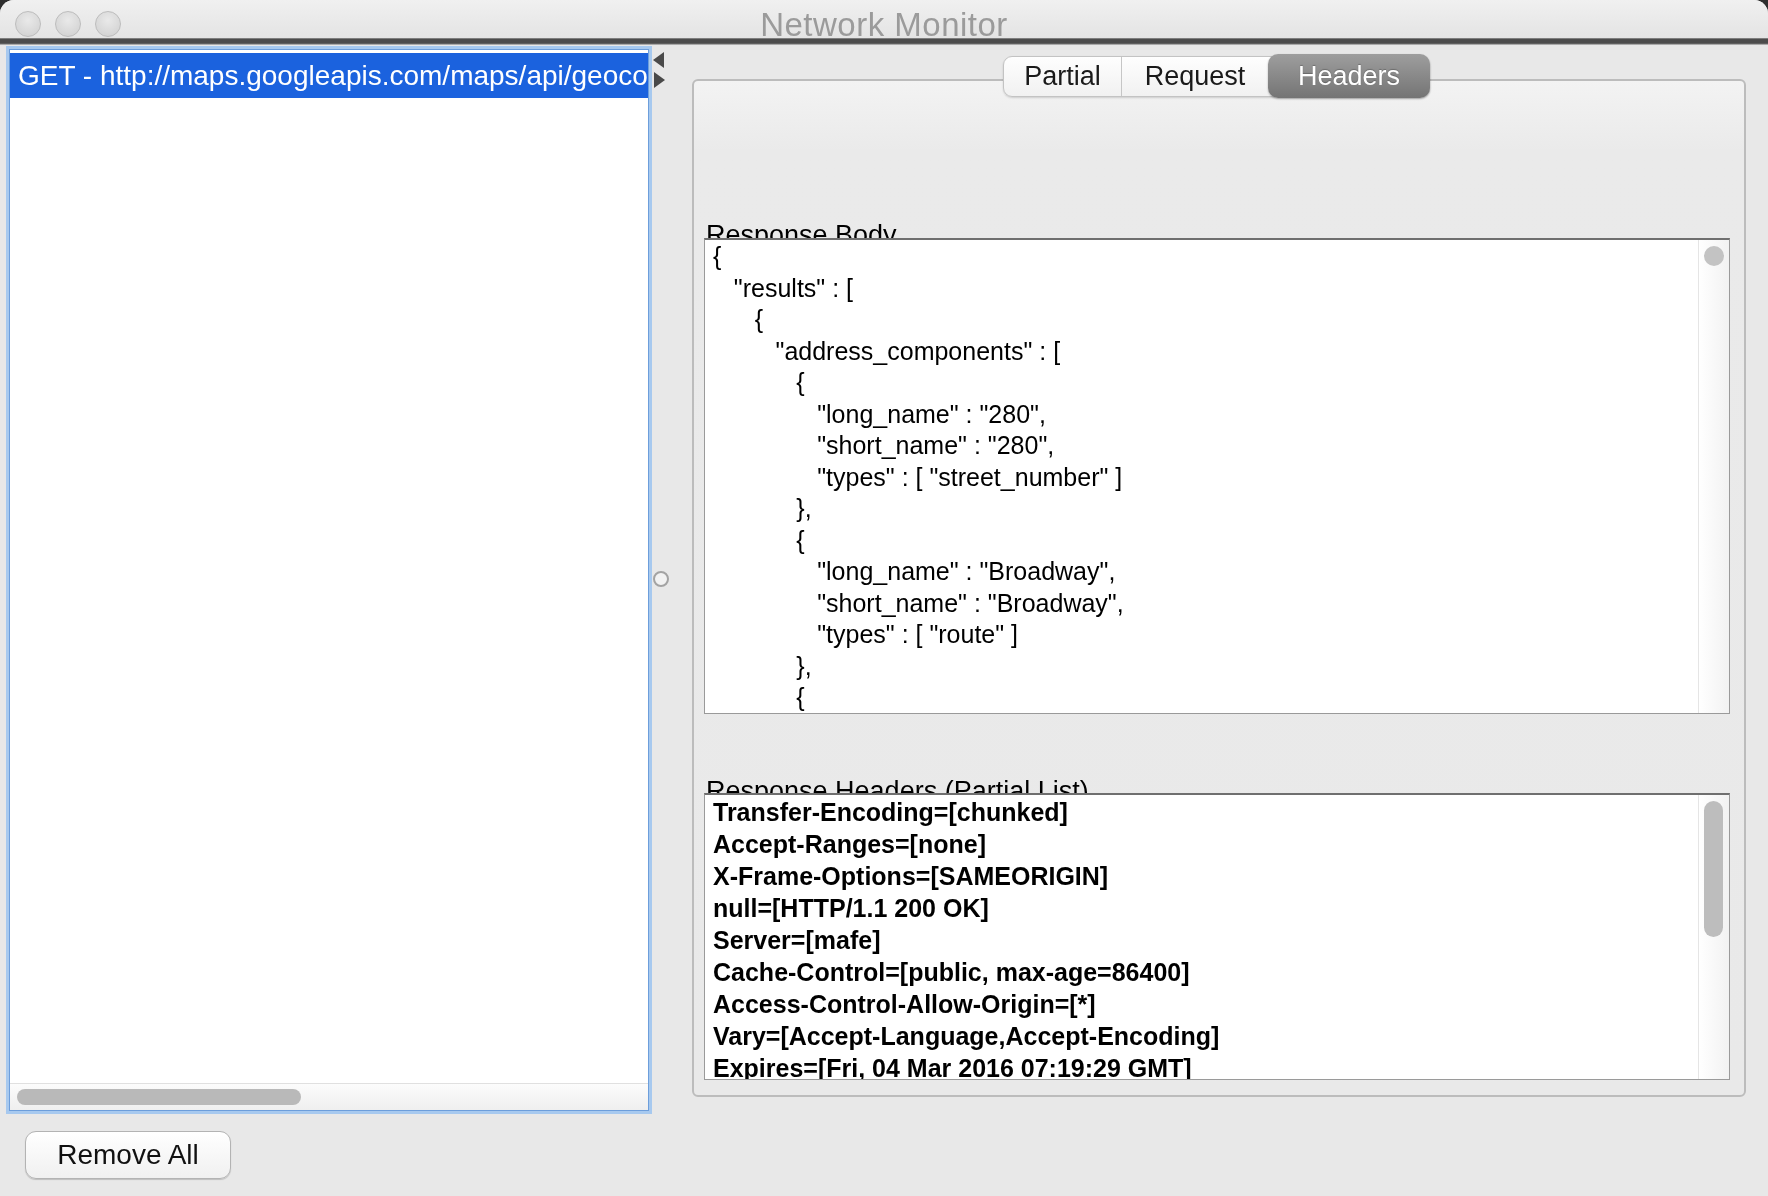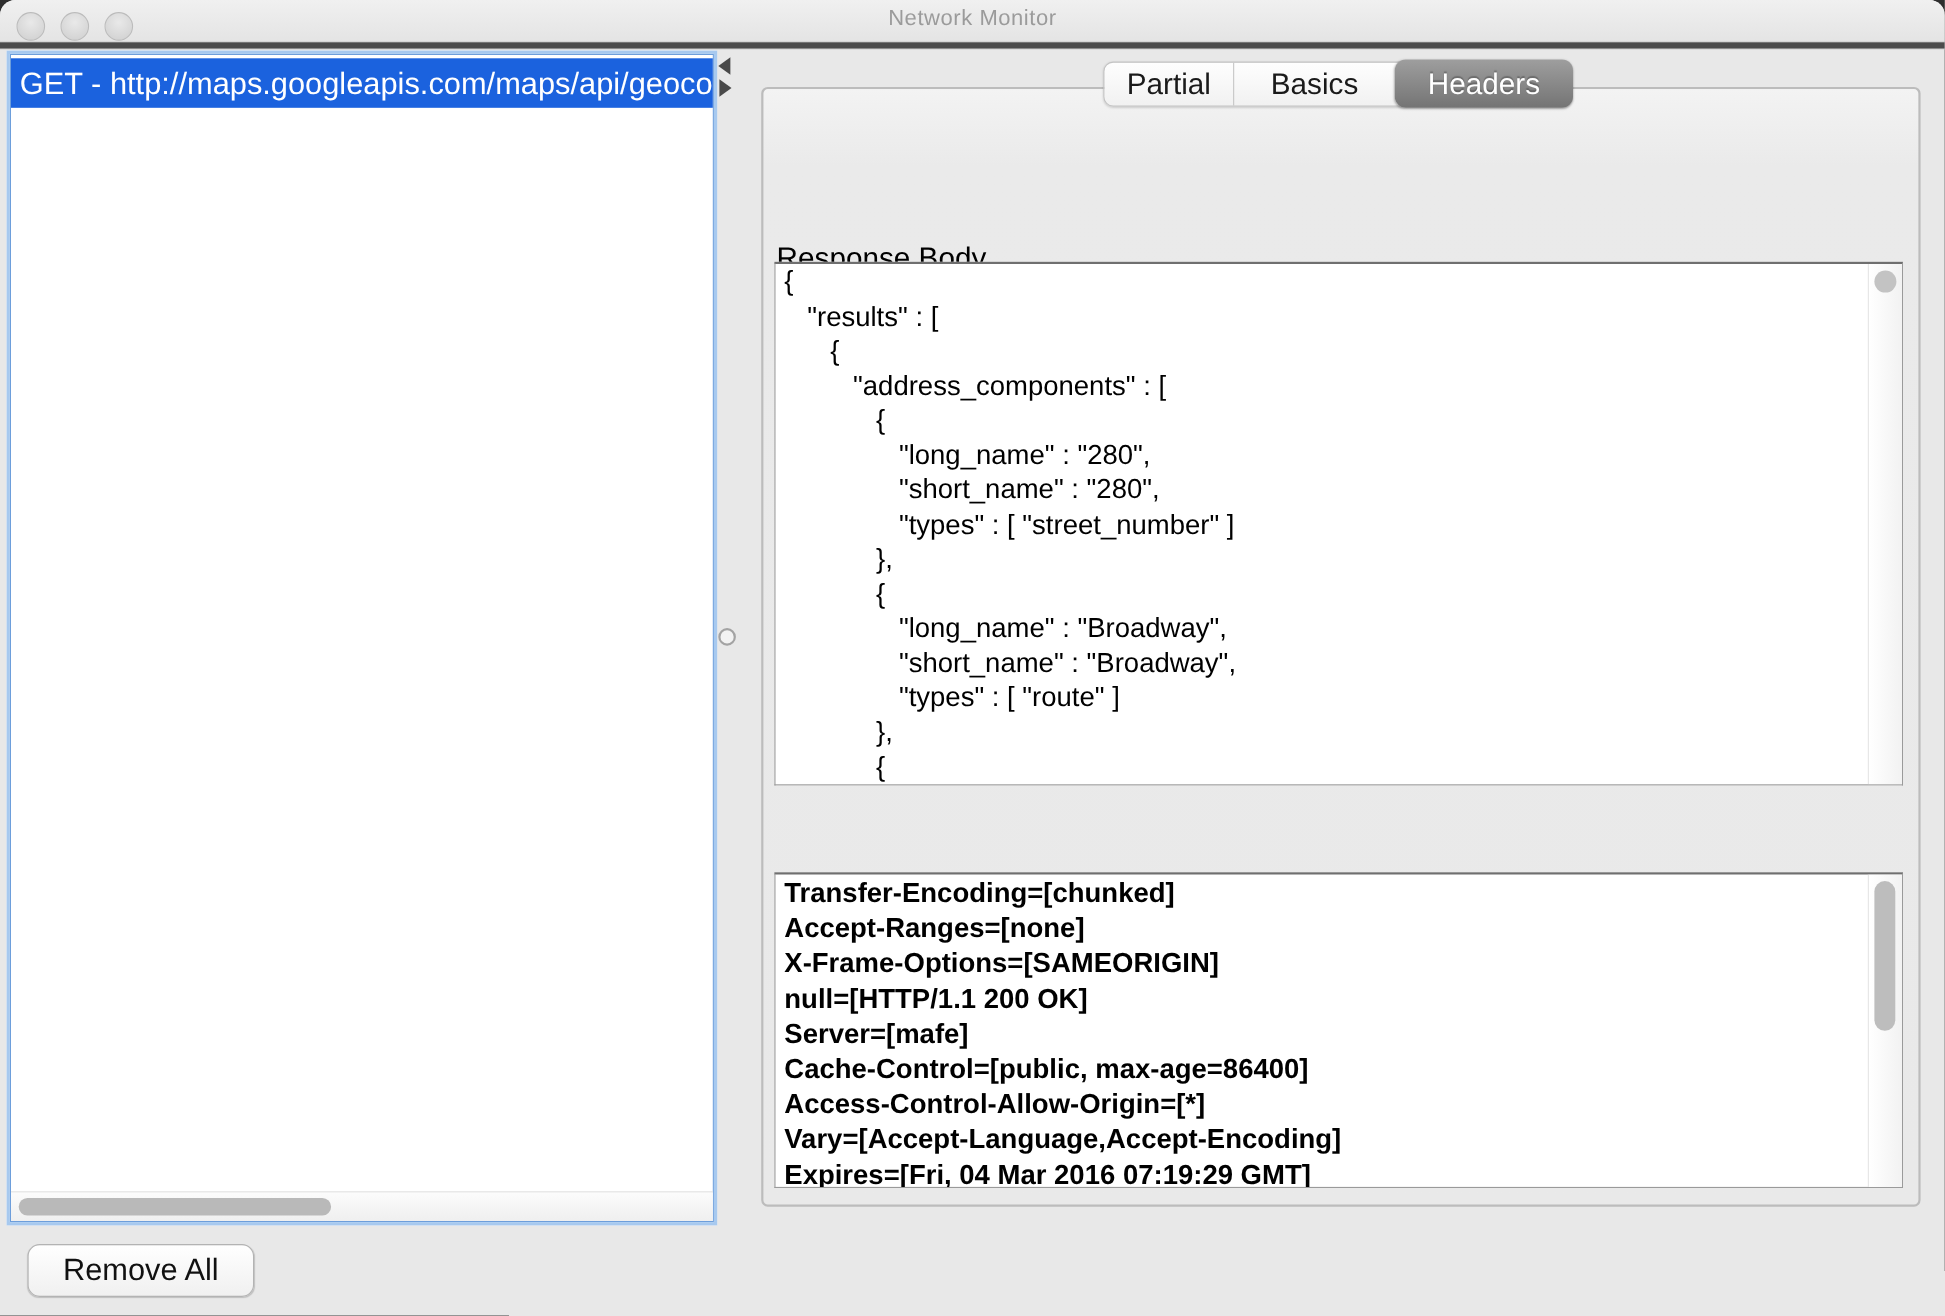--- a/index.html
+++ b/index.html
@@ -19,21 +19,21 @@
   .titlebar-sep{
     position:absolute;left:0;top:38px;width:100%;height:7px;
     background:linear-gradient(to bottom,#9a9a9a 0,#4c4c4c 20%,#4c4c4c 75%,#cfcfcf 100%);
   }
   .traffic{position:absolute;top:11px;width:26px;height:26px;border-radius:50%;
     background:radial-gradient(circle at 50% 35%,#e9e9e9,#cecece);
     border:1px solid #bcbcbc;box-sizing:border-box;}
   .t-close{left:15px}.t-min{left:55px}.t-zoom{left:95px}
   .win-title{
     position:absolute;top:6px;left:0;width:100%;text-align:center;
-    font-size:20px;color:#9b9b9b;letter-spacing:.5px;
+    font-size:33px;color:#9b9b9b;letter-spacing:.5px;
   }
   
   .req-list{
     position:absolute;left:6px;top:46px;width:646px;height:1068px;box-sizing:border-box;
     background:#ffffff;border:3px solid #a7c9ef;
     box-shadow:inset 0 0 0 1px #6d9edb;
   }
   .req-row{
     position:absolute;left:1px;right:1px;top:4px;height:45px;
     background:#1b62de;color:#fff;font-size:28px;line-height:45px;
@@ -140,21 +140,21 @@
   <div class="divider">
     <span class="arr-left"></span>
     <span class="arr-right"></span>
     <span class="grip"></span>
   </div>
 
   <div class="tab-panel"></div>
 
   <div class="tabbar">
     <div class="tab b1">Partial</div>
-    <div class="tab b2">Basics</div>
+    <div class="tab b2">Request</div>
     <div class="tab sel">Headers</div>
   </div>
 
   <div class="sec-label lbl-body">Response Body</div>
   <div class="txtbox box-body">
     <pre>{
    "results" : [
       {
          "address_components" : [
             {
@@ -166,20 +166,21 @@
                "long_name" : "Broadway",
                "short_name" : "Broadway",
                "types" : [ "route" ]
             },
             {</pre>
     <div class="vscroll">
       <div class="vthumb-dot"></div>
     </div>
   </div>
 
+  <div class="sec-label lbl-headers">Response Headers (Partial List)</div>
   <div class="txtbox box-headers">
     <pre>Transfer-Encoding=[chunked]
 Accept-Ranges=[none]
 X-Frame-Options=[SAMEORIGIN]
 null=[HTTP/1.1 200 OK]
 Server=[mafe]
 Cache-Control=[public, max-age=86400]
 Access-Control-Allow-Origin=[*]
 Vary=[Accept-Language,Accept-Encoding]
 Expires=[Fri, 04 Mar 2016 07:19:29 GMT]</pre>

